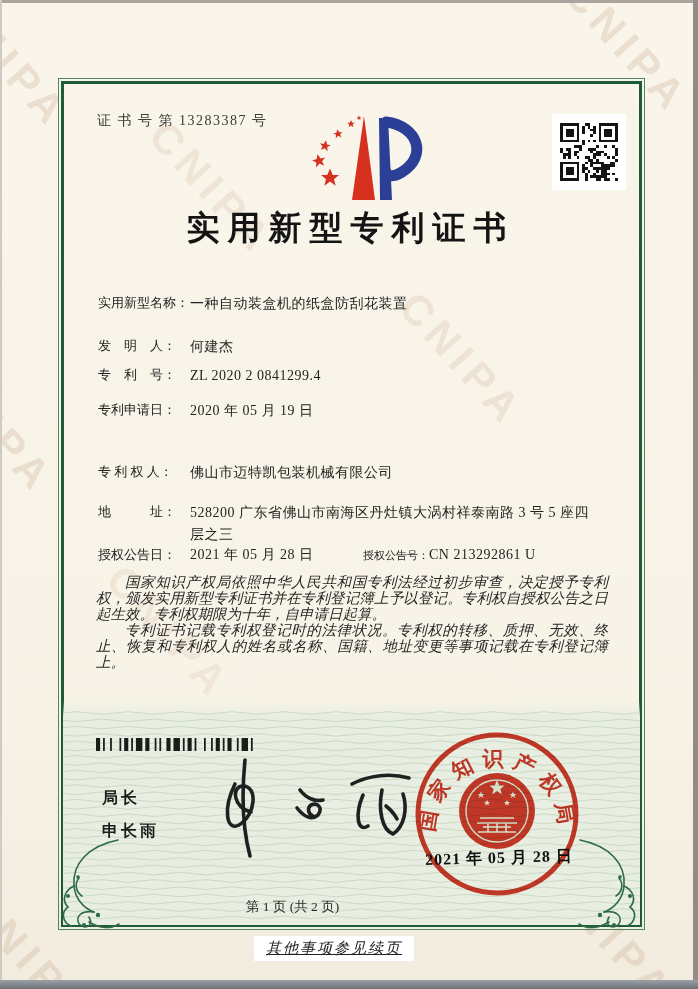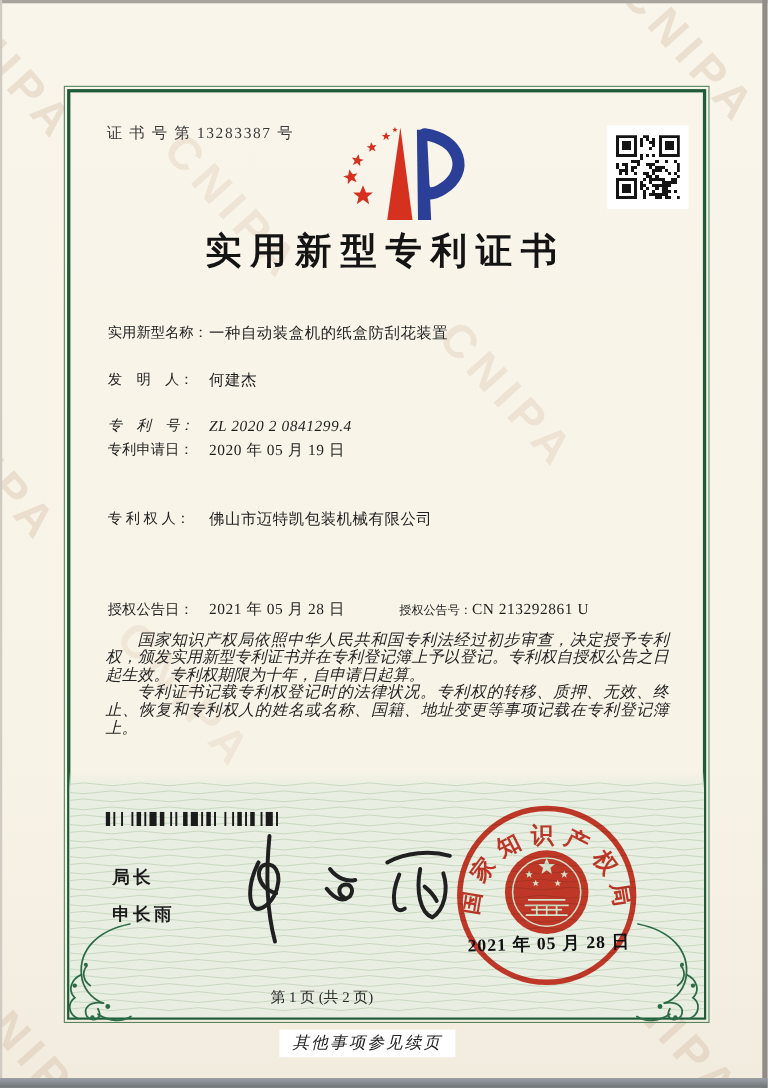--- a/index.html
+++ b/index.html
@@ -30,21 +30,21 @@
   .fvalue{display:inline-block;width:405px;font-size:14px;letter-spacing:.5px;vertical-align:top;line-height:22px;}
   .fvalue-inline{font-size:14px;letter-spacing:.5px;}
   .flabel2{font-size:11px;color:#222;}
   .legal{position:absolute;left:96px;top:574px;width:512px;z-index:3;font-size:14.5px;
          line-height:16px;color:#262626;text-align:justify;font-style:italic;}
   .legal p{margin:0;text-indent:2em;}
   .sig-label{position:absolute;left:102px;z-index:4;font-family:"Liberation Sans","DejaVu Sans",sans-serif;
              font-size:16px;font-weight:600;letter-spacing:3px;color:#1c1c1c;}
   .pageno{position:absolute;left:58px;top:898px;width:469px;text-align:center;font-size:13.5px;color:#2a2a2a;z-index:4;}
   .footer-note{position:absolute;left:334px;top:936px;transform:translateX(-50%);z-index:4;
-               background:#ffffff;padding:3px 12px;font-size:15px;font-style:italic;color:#222;letter-spacing:2px;white-space:nowrap;}
+               background:#ffffff;padding:3px 12px;font-size:15px;font-style:italic;color:#222;letter-spacing:2px;white-space:nowrap;text-decoration:underline;}
   .seal-date{position:absolute;left:414px;top:848px;width:170px;text-align:center;z-index:6;
              font-size:16px;font-weight:700;color:#101010;letter-spacing:1px;transform:rotate(-1.5deg);white-space:nowrap;}
   #qr-wrap{position:absolute;left:552px;top:114px;width:74px;height:76px;background:#ffffff;z-index:3;
            display:flex;align-items:center;justify-content:center;}
 </style>
 </head>
 <body>
 
 <div id="page">
 
@@ -268,28 +268,31 @@
   </div>
 
   <div class="title">实用新型专利证书</div>
 
   <div class="frow" style="top:336px;">
     <span class="flabel">发　明　人：</span><span class="fvalue">何建杰</span>
   </div>
   <div class="frow" style="top:293px;">
     <span class="flabel">实用新型名称：</span><span class="fvalue">一种自动装盒机的纸盒防刮花装置</span>
   </div>
-  <div class="frow" style="top:378px;font-style:italic;">
+  <div class="frow" style="top:365px;">
     <span class="flabel">专　利　号：</span><span class="fvalue">ZL 2020 2 0841299.4</span>
   </div>
   <div class="frow" style="top:400px;">
     <span class="flabel">专利申请日：</span><span class="fvalue">2020 年 05 月 19 日</span>
   </div>
   <div class="frow" style="top:462px;">
     <span class="flabel">专 利 权 人：</span><span class="fvalue">佛山市迈特凯包装机械有限公司</span>
+  </div>
+  <div class="frow" style="top:502px;">
+    <span class="flabel">地　　　址：</span><span class="fvalue">528200 广东省佛山市南海区丹灶镇大涡村祥泰南路 3 号 5 座四层之三</span>
   </div>
   <div class="frow" style="top:545px;">
     <span class="flabel">授权公告日：</span><span class="fvalue-inline">2021 年 05 月 28 日</span>
     <span class="abs" style="left:265px;top:0;white-space:nowrap;">
       <span class="flabel2">授权公告号：</span><span class="fvalue-inline">CN 213292861 U</span>
     </span>
   </div>
 
   <div class="legal">
     <p>国家知识产权局依照中华人民共和国专利法经过初步审查，决定授予专利权，颁发实用新型专利证书并在专利登记簿上予以登记。专利权自授权公告之日起生效。专利权期限为十年，自申请日起算。</p>

